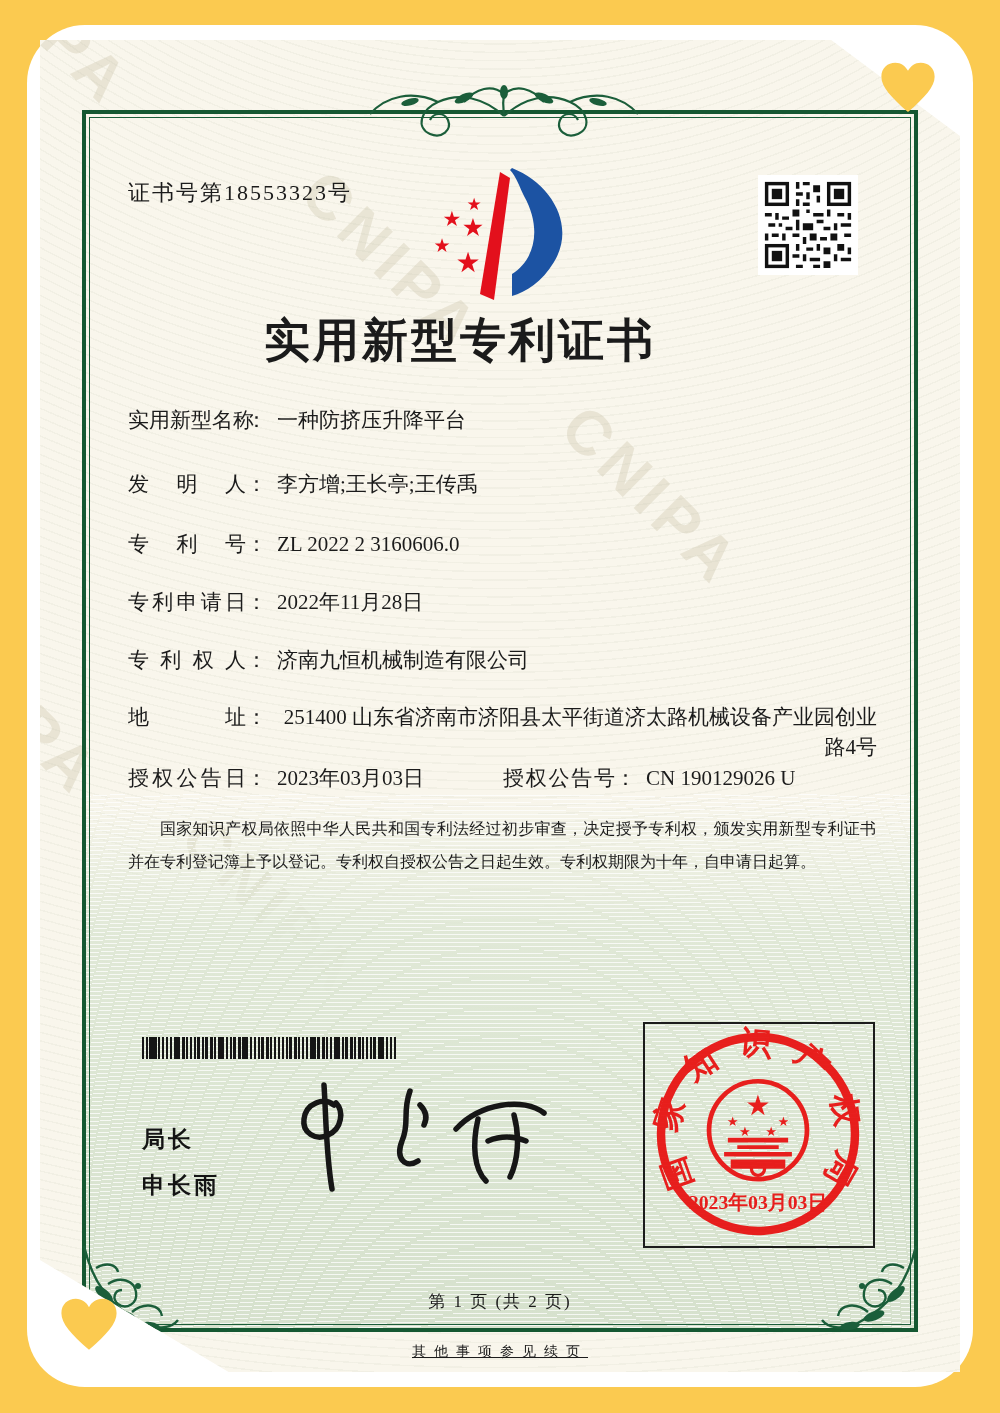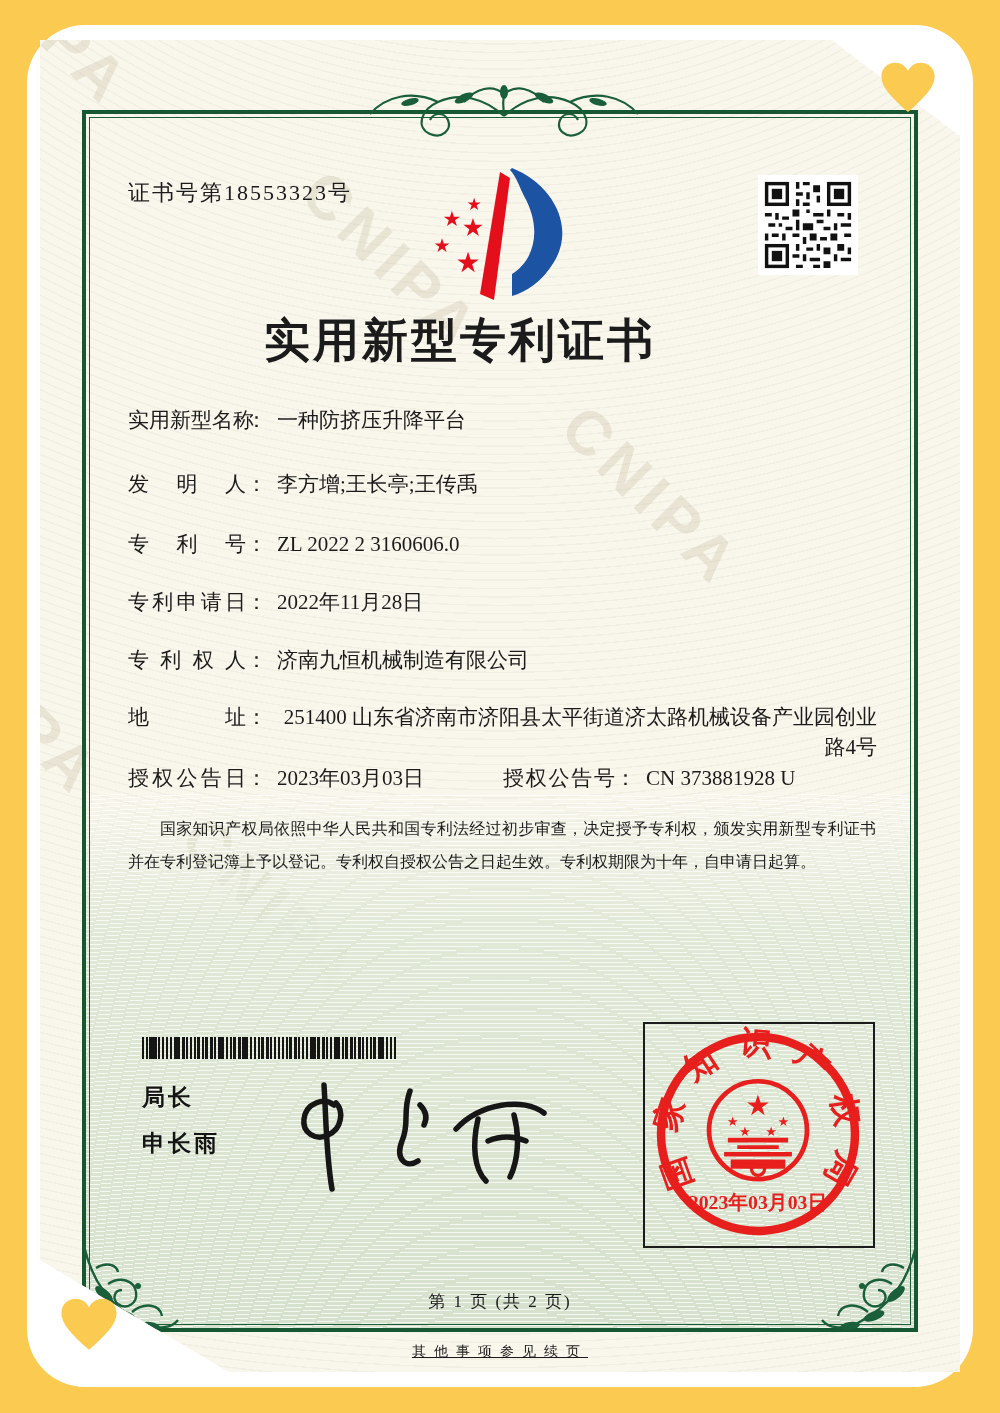--- a/index.html
+++ b/index.html
@@ -31,21 +31,21 @@
   .fvalue{display:inline-block;vertical-align:top;margin-left:10px;text-align:right;}
   .wrapval{white-space:normal;width:600px;}
   .pair2{position:absolute;left:375px;top:0;}
   .pair2 .flabel{width:112px;}
   .paras{left:88px;top:772px;width:748px;font-size:16px;line-height:33px;text-align:justify;}
   .paras p{margin:0 0 10px 0;text-indent:2em;}
   .barcode{left:102px;top:997px;width:256px;height:22px;
     background-image:repeating-linear-gradient(90deg,#151515 0 2px,transparent 2px 4px),
                      repeating-linear-gradient(90deg,#151515 0 1px,transparent 1px 7px),
                      repeating-linear-gradient(90deg,transparent 0 9px,#151515 9px 12px,transparent 12px 23px);}
-  .officer{left:102px;top:1035px;font-family:Liberation Serif, serif;
+  .officer{left:102px;top:1076px;font-family:Liberation Sans, sans-serif;
            font-size:23px;font-weight:600;letter-spacing:3px;color:#141414;line-height:46px;}
   .sig{left:250px;top:1035px;}
   .sealbox{left:603px;top:982px;width:232px;height:226px;border:2.5px solid #1c1c1c;box-sizing:border-box;}
   .sealbox svg{position:absolute;left:-3px;top:-3px;}
   .pagenum{left:0;top:1250px;width:920px;text-align:center;font-size:17px;letter-spacing:2px;}
   .note{left:0;top:1303px;width:920px;text-align:center;font-size:14px;letter-spacing:8px;text-decoration:underline;}
   .heart{position:absolute;}
 </style>
 </head>
 <body>
@@ -166,21 +166,21 @@
       </div>
       <div class="abs row" style="top:605px;">
         <span class="flabel">专利权人</span><span>：</span><span class="fvalue">济南九恒机械制造有限公司</span>
       </div>
       <div class="abs row" style="top:662px;">
         <span class="flabel">地址</span><span>：</span><span class="fvalue wrapval">251400 山东省济南市济阳县太平街道济太路机械设备产业园创业路4号</span>
       </div>
       <div class="abs row" style="top:723px;">
         <span class="flabel">授权公告日</span><span>：</span><span class="fvalue">2023年03月03日</span>
         <span class="pair2">
-          <span class="flabel">授权公告号</span><span>：</span><span class="fvalue">CN 373881928 U</span>
+          <span class="flabel">授权公告号</span><span>：</span><span class="fvalue">CN 190129026 U</span>
         </span>
       </div>
 
       <div class="abs paras">
         <p>国家知识产权局依照中华人民共和国专利法经过初步审查，决定授予专利权，颁发实用新型专利证书并在专利登记簿上予以登记。专利权自授权公告之日起生效。专利权期限为十年，自申请日起算。</p>
       </div>
 
       <div class="abs barcode"></div>
 
       <div class="abs officer">

